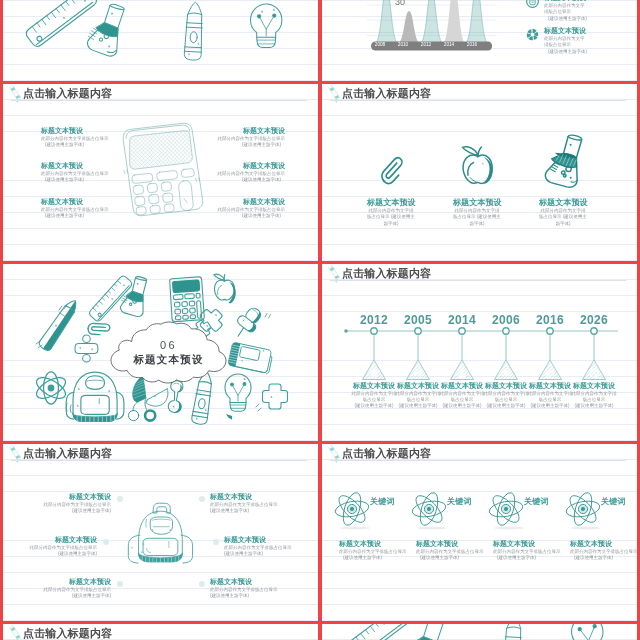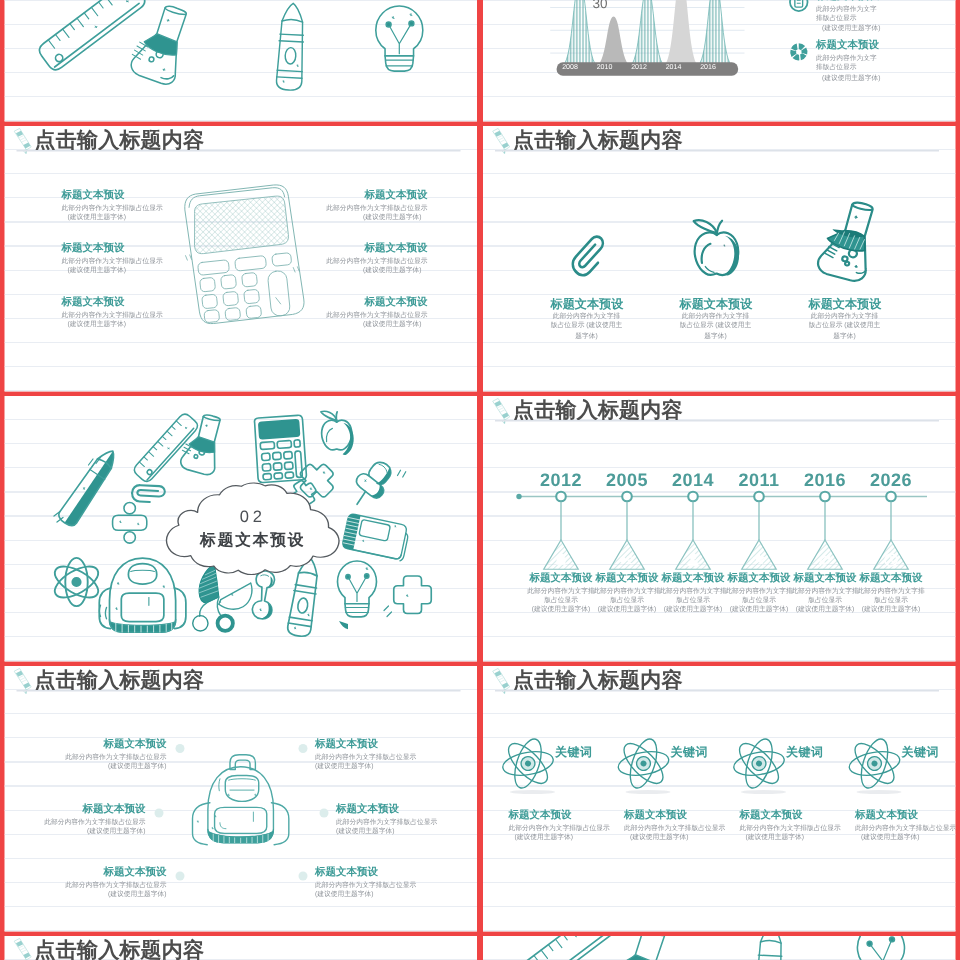--- a/index.html
+++ b/index.html
@@ -7,21 +7,21 @@
        font-family:"Liberation Sans",sans-serif;}
   .page{position:absolute;left:0;top:0;width:640px;height:640px;background:#ef4444;padding-left:48px;}
 
   .slide{position:absolute;background:#ffffff;overflow:hidden;width:315px;height:177px;}
   .paper{position:absolute;left:0;top:0;right:0;bottom:0;
          background-image:repeating-linear-gradient(to bottom,
             rgba(0,0,0,0) 0px, rgba(0,0,0,0) 15.2px,
             #e9edf3 15.2px, #e9edf3 16.1px);}
 
   .shead{position:absolute;left:0;right:0;top:0;height:22px;}
-  .shead .ttl{position:absolute;left:20px;top:4.2px;font-size:14px;color:#4d4d4d;
+  .shead .ttl{position:absolute;left:20px;top:4.2px;font-size:11px;color:#4d4d4d;
       font-weight:700;letter-spacing:.15px;line-height:10px;}
   .shead .rule{position:absolute;left:8px;right:11px;top:15.5px;height:1px;background:#dde2e9;}
   .pencil{position:absolute;left:5px;top:1.2px;width:16.5px;height:18.5px;opacity:.9;}
 
   .tb{position:absolute;}
   .tb .t{color:#3d9b97;font-weight:700;font-size:7px;line-height:8.6px;white-space:nowrap;}
   .tb .b{color:#8d9298;font-size:4.5px;line-height:6.3px;white-space:nowrap;}
   .tb .n{color:#8d9298;font-size:4.5px;line-height:6.3px;white-space:nowrap;}
   .tb.r{text-align:right;}
   .tb.c{text-align:center;}
@@ -508,21 +508,21 @@
       <g transform="translate(196,56) rotate(12)">
         <path d="M3.5 0 L7.5 0 C8.5 0 9 0.6 9 1.6 L9 4 L12 4 C13 4 13.6 4.6 13.6 5.6 L13.6 9.6 C13.6 10.6 13 11.2 12 11.2 L9 11.2 L9 13.6 C9 14.6 8.5 15.2 7.5 15.2 L3.5 15.2 C2.5 15.2 2 14.6 2 13.6 L2 11.2 L-1 11.2 C-2 11.2 -2.6 10.6 -2.6 9.6 L-2.6 5.6 C-2.6 4.6 -2 4 -1 4 L2 4 L2 1.6 C2 0.6 2.5 0 3.5 0Z" transform="rotate(45 5.5 7.6)"></path>
       </g>
 
     </g>
   </svg>
 
   <svg preserveAspectRatio="none" style="position:absolute;left:108px;top:58px;width:115px;height:61px;" viewBox="4.883 0.172 106.088 64.665">
     <path d="M24 21 C24 13.5 29.8 8 37.5 8.5 C40 3.5 45.5 0.8 51 2.5 C55 -0.5 61.5 -0.6 65.5 2.2 C71 0.2 76.5 2.5 79 7.5 C86.5 6.5 93 11.5 93.5 19 C100.5 19.8 105 25 104.5 31.5 C110 34 112.5 40 110 45.8 C107.5 51.8 101 54 95 51.8 C92.8 57.5 86.8 60.3 81 58.5 C77.5 63.5 70.5 64.8 65.5 61.5 C61 66 53.5 65.8 49 61.8 C44 65.3 37 64 34 58.8 C28 60.5 22 57.5 19.8 51.5 C13.5 53.5 7.5 50.5 5.5 44.5 C3.5 38.5 6.5 32.2 12.5 30 C10.5 24.5 14.5 19.5 20 19.5 C21.3 19.5 22.8 20 24 21Z" fill="#ffffff" stroke="#555b60" stroke-width="0.85" stroke-linejoin="round"></path>
   </svg>
-  <div style="position:absolute;left:108px;top:75px;width:115px;text-align:center;font-size:11px;color:#4b4f54;letter-spacing:2.5px;font-weight:400;">02</div>
+  <div style="position:absolute;left:108px;top:75px;width:115px;text-align:center;font-size:11px;color:#4b4f54;letter-spacing:2.5px;font-weight:400;">06</div>
   <div style="position:absolute;left:108px;top:89px;width:115px;text-align:center;font-size:10.5px;color:#3d4145;letter-spacing:1.2px;font-weight:700;">标题文本预设</div>
 </div>
 <div class="slide" id="s6" style="left:322px;top:264px;">
       <div class="paper"></div>
   <div class="shead">
     <svg class="pencil" viewBox="0 0 32 36">
           <use href="#pencil-g"></use>
         </svg>
     <div class="ttl">点击输入标题内容</div>
     <div class="rule"></div>
@@ -576,21 +576,21 @@
             <circle cx="272" cy="109.3" r="4"></circle>
             <path d="M272 106.6 v3 l2.1 1.3"></path>
           </g>
     </g>
   </svg>
 
   <div style="position:absolute;left:0;top:0;">
     <div style="position:absolute;left:32px;top:49px;width:40px;text-align:center;font-size:12px;color:#4d9c99;font-weight:700;letter-spacing:0.3px;">2012</div>
     <div style="position:absolute;left:76px;top:49px;width:40px;text-align:center;font-size:12px;color:#4d9c99;font-weight:700;letter-spacing:0.3px;">2005</div>
     <div style="position:absolute;left:120px;top:49px;width:40px;text-align:center;font-size:12px;color:#4d9c99;font-weight:700;letter-spacing:0.3px;">2014</div>
-    <div style="position:absolute;left:164px;top:49px;width:40px;text-align:center;font-size:12px;color:#4d9c99;font-weight:700;letter-spacing:0.3px;">2011</div>
+    <div style="position:absolute;left:164px;top:49px;width:40px;text-align:center;font-size:12px;color:#4d9c99;font-weight:700;letter-spacing:0.3px;">2006</div>
     <div style="position:absolute;left:208px;top:49px;width:40px;text-align:center;font-size:12px;color:#4d9c99;font-weight:700;letter-spacing:0.3px;">2016</div>
     <div style="position:absolute;left:252px;top:49px;width:40px;text-align:center;font-size:12px;color:#4d9c99;font-weight:700;letter-spacing:0.3px;">2026</div>
   </div>
 
   <div class="tb c wrap" style="left:28px;top:118px;width:48px;">
     <div class="t">标题文本预设</div>
     <div class="b">此部分内容作为文字排版占位显示</div>
     <div class="n">(建议使用主题字体)</div>
   </div>
   <div class="tb c wrap" style="left:72px;top:118px;width:48px;">

